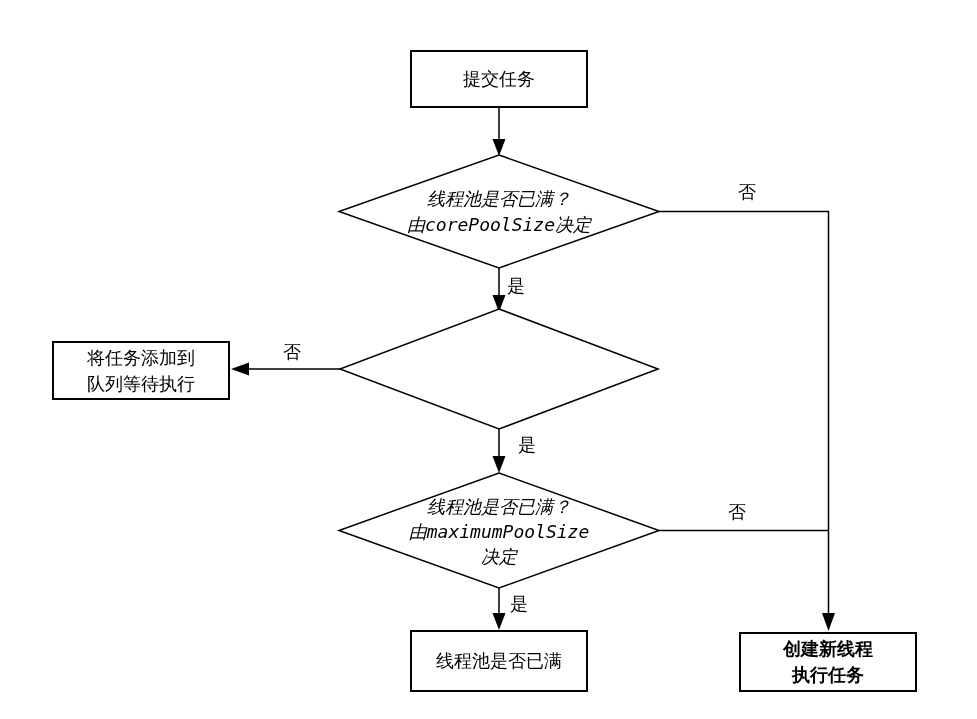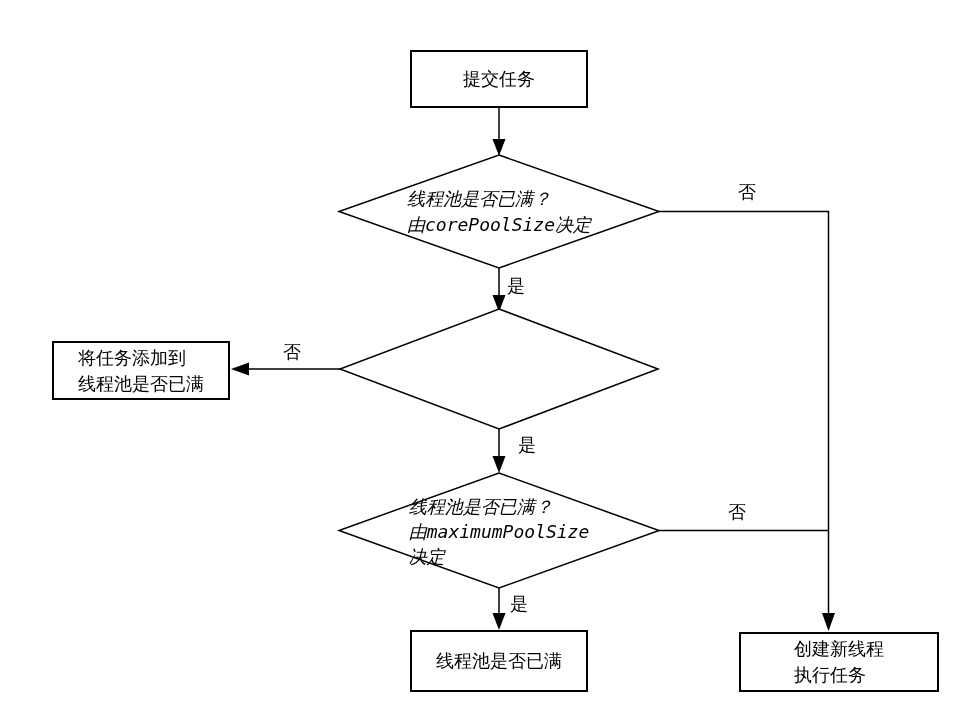--- a/index.html
+++ b/index.html
@@ -11,21 +11,21 @@
     color: #000000;
     font-family: "DejaVu Sans Mono", "Liberation Serif", serif;
     overflow: hidden;
   }
   svg.wires { position: absolute; left: 0; top: 0; }
   .node {
     position: absolute;
     display: flex;
     align-items: center;
     justify-content: center;
-    text-align: left;
+    text-align: center;
     white-space: pre-line;
     font-size: 18px;
     line-height: 26px;
   }
   .box {
     border: 2px solid #000000;
     background: #ffffff;
     box-sizing: border-box;
   }
   .diamond-label { background: transparent; font-style: italic; }
@@ -59,25 +59,25 @@
     <polygon points="822,613 835,613 828.5,631" fill="#000"></polygon>
 
     <polygon points="499,155 659,211.5 499,268 339,211.5" fill="#ffffff" stroke="#000" stroke-width="1.5"></polygon>
     <polygon points="499,309 658,369 499,429 340,369" fill="#ffffff" stroke="#000" stroke-width="1.5"></polygon>
     <polygon points="499,473 659,530.5 499,588 339,530.5" fill="#ffffff" stroke="#000" stroke-width="1.5"></polygon>
   </svg>
 
   <div class="node box" style="left:410px; top:50px; width:178px; height:58px;">提交任务</div>
 
   <div class="node box" style="left:52px; top:341px; width:178px; height:59px;">将任务添加到
-线程池是否已满</div>
+队列等待执行</div>
 
   <div class="node box" style="left:410px; top:630px; width:178px; height:62px;">线程池是否已满</div>
 
-  <div class="node box" style="left:739px; top:632px; width:200px; height:60px;">创建新线程
+  <div class="node box" style="left:739px; top:632px; width:178px; height:60px;font-weight:bold;">创建新线程
 执行任务</div>
 
   <div class="node diamond-label" style="left:349px; top:170px; width:300px; height:83px;">线程池是否已满？
 由corePoolSize决定</div>
 
 
   <div class="node diamond-label" style="left:349px; top:492px; width:300px; height:78px; line-height:25px;">线程池是否已满？
 由maximumPoolSize
 决定</div>
 

